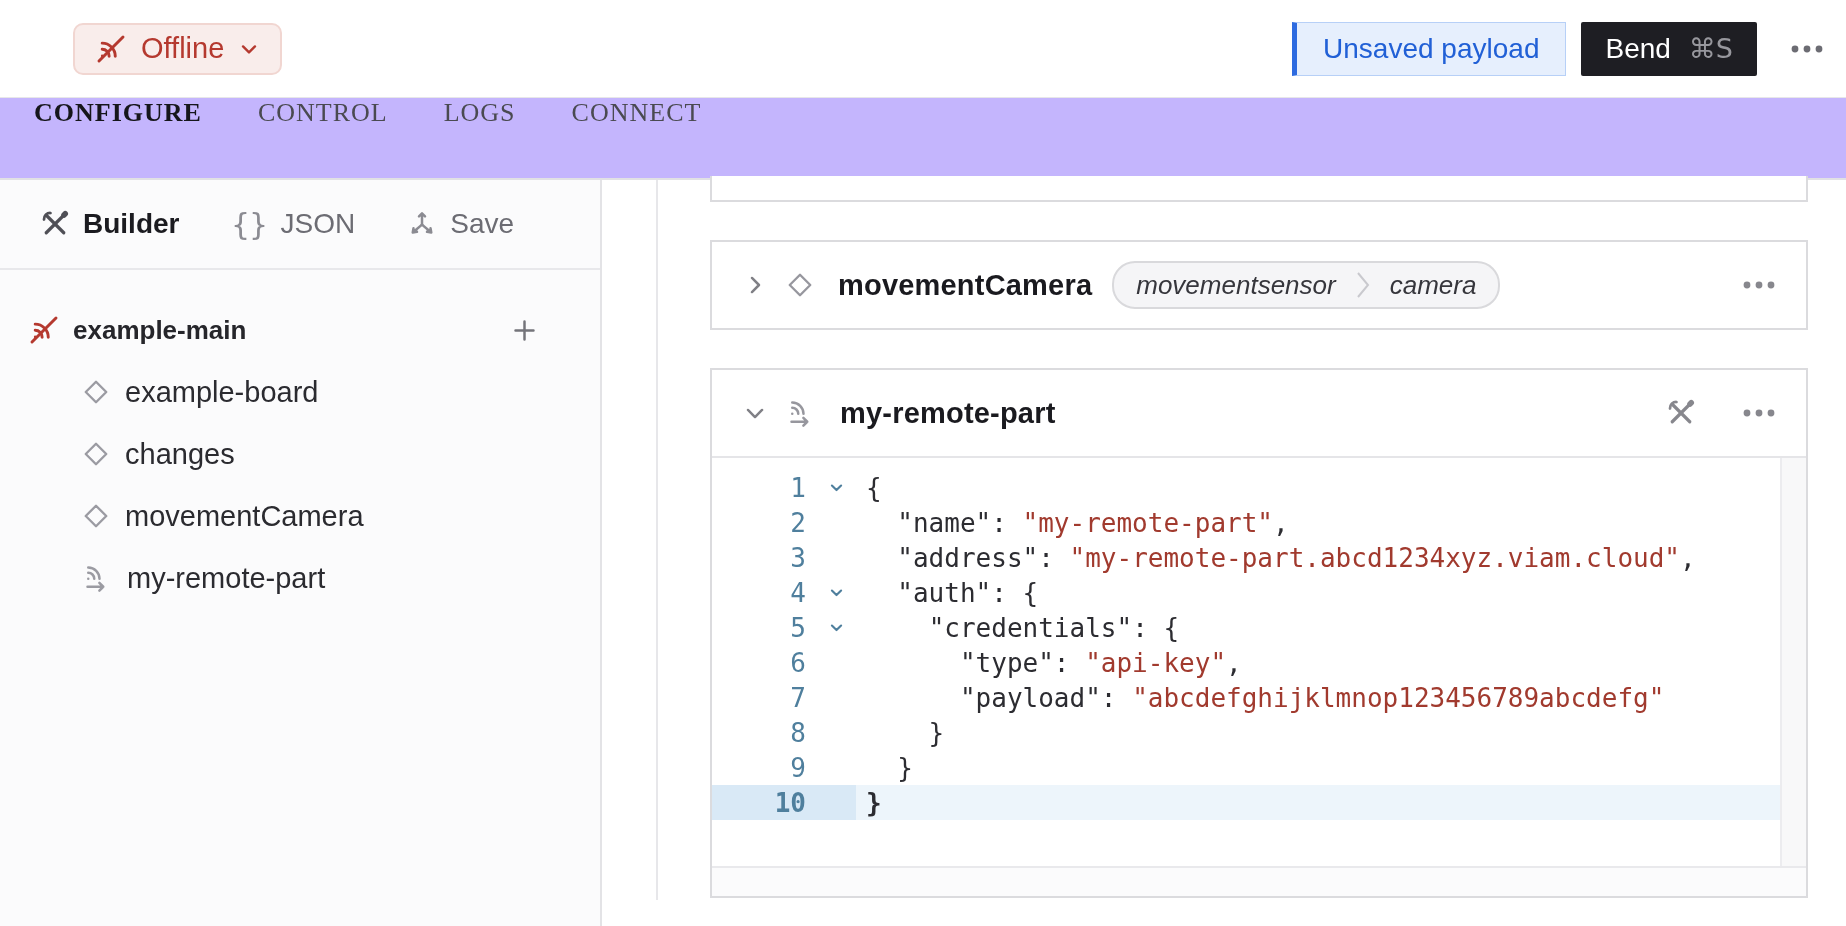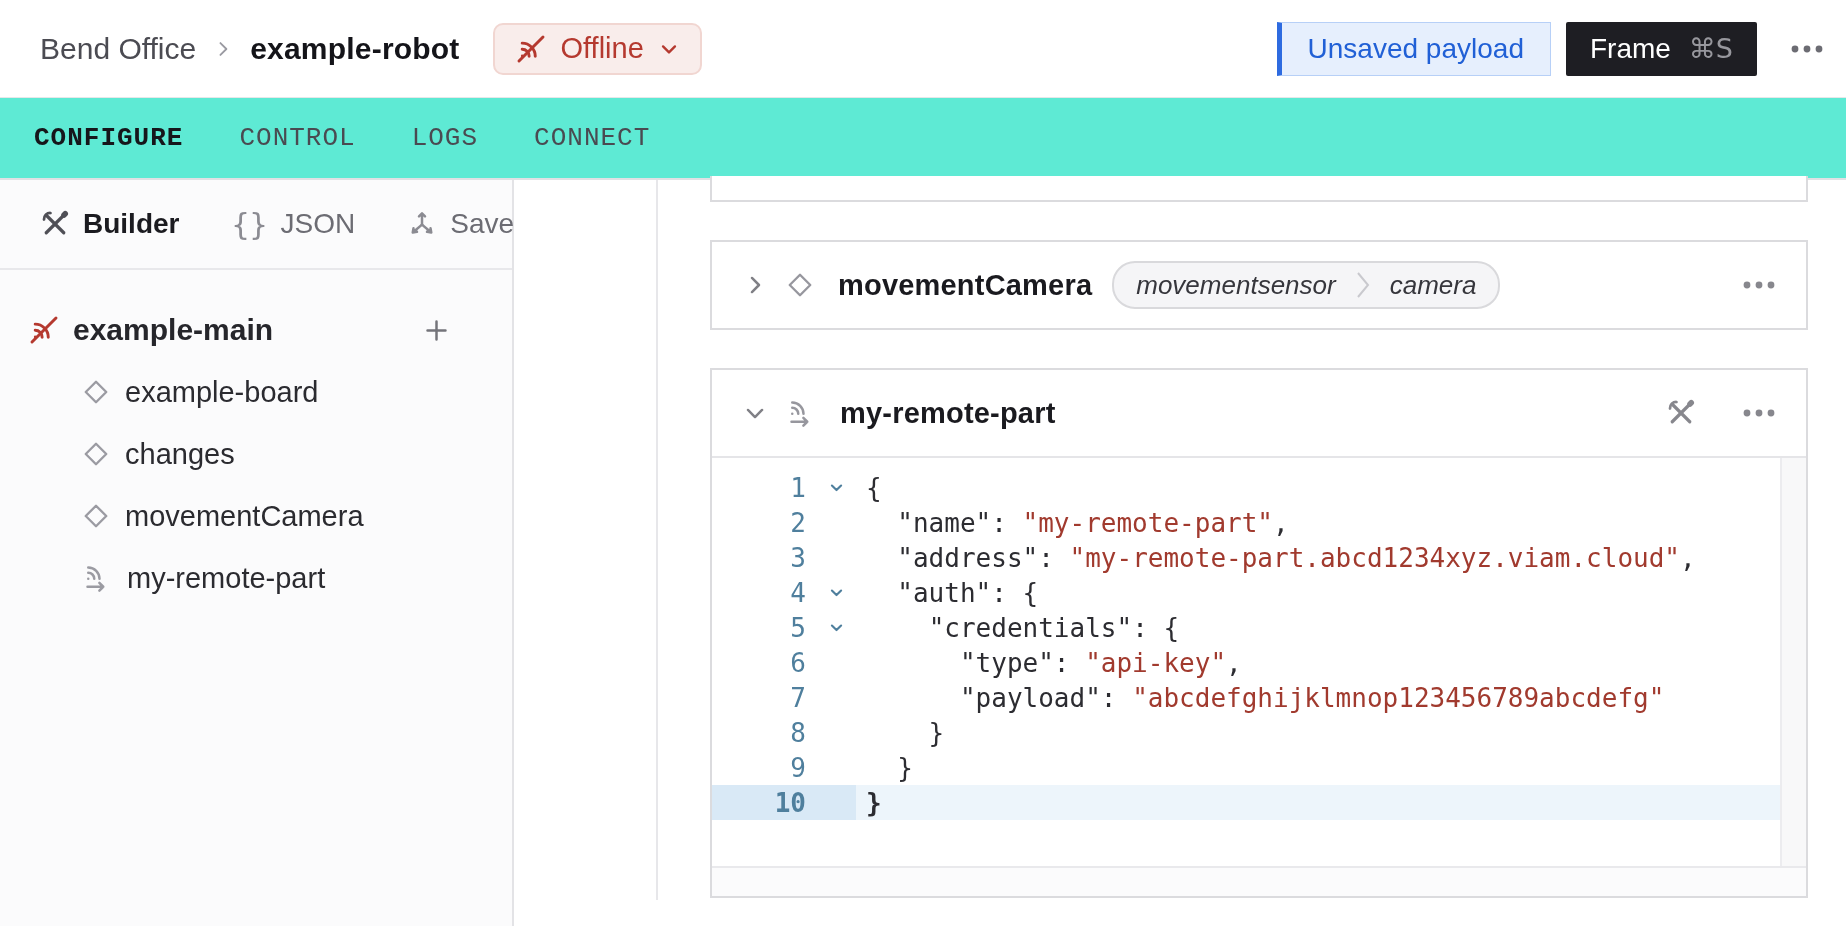--- a/index.html
+++ b/index.html
@@ -21,41 +21,41 @@
   .unsaved{display:flex;align-items:center;height:54px;padding:0 26px;background:#e6effd;
        border:1px solid #b7d0f7;border-left:5px solid #2e6be0;color:#2160d6;font-size:28px;box-sizing:border-box;}
   .save-btn{margin-left:15px;display:flex;align-items:center;gap:18px;height:54px;padding:0 24px;
        background:#1e1e23;color:#fff;font-size:28px;border:none;border-radius:2px;cursor:pointer;
        font-family:"Liberation Sans",sans-serif;}
   .save-kbd{color:#97979d;font-family:"DejaVu Sans",sans-serif;font-size:27px;}
   .hdr-dots{margin-left:27px;padding:10px 6px;color:#6c6c73;cursor:pointer;}
 
   
   .tabbar{position:absolute;left:0;top:97px;right:0;height:83px;box-sizing:border-box;
-       background:#5eead4;border-top:1px solid #e7e7e9;border-bottom:2px solid #e1e1e4;
-       display:flex;align-items:center;padding-left:34px;gap:56px;
-       font-family:Liberation Mono, monospace;font-size:26px;letter-spacing:1px;}
+       background:#c4b5fd;border-top:1px solid #e7e7e9;border-bottom:2px solid #e1e1e4;
+       display:flex;align-items:flex-start;padding-left:34px;gap:56px;
+       font-family:Liberation Serif, serif;font-size:26px;letter-spacing:1px;}
   .tab{color:#4a4a51;cursor:pointer;}
   .tab.active{font-weight:700;color:#16161b;}
 
   
-  .sidebar{position:absolute;left:0;top:180px;bottom:0;width:514px;box-sizing:border-box;
+  .sidebar{position:absolute;left:0;top:180px;bottom:0;width:602px;box-sizing:border-box;
        background:#fbfbfc;border-right:2px solid #e3e3e6;}
   .modes{height:90px;display:flex;align-items:center;padding-left:40px;gap:52px;
        border-bottom:2px solid #e8e8eb;box-sizing:border-box;}
   .mode{display:flex;align-items:center;gap:13px;font-size:28px;color:#6c6c73;cursor:pointer;}
   .mode .micon{color:#8b8b92;}
   .mode.active{color:#1b1b20;font-weight:700;}
   .mode.active .micon{color:#4f4f56;}
   .braces{font-family:"DejaVu Sans Mono",monospace;font-size:30px;font-weight:400;}
   .tree{margin-top:35px;}
   .tree-row{display:flex;align-items:center;height:50px;margin-bottom:12px;cursor:pointer;}
   .tree-root{padding-left:28px;}
   .tree-root .ticon{color:#b5392f;margin-right:13px;}
-  .tree-root .tlabel{font-size:30px;font-weight:700;color:#26262b;}
+  .tree-root .tlabel{font-size:26px;font-weight:700;color:#26262b;}
   .tree-plus{margin-left:auto;margin-right:58px;color:#74747a;padding:4px;cursor:pointer;}
   .tree-child{padding-left:82px;font-size:29px;color:#2b2b30;}
   .tree-child .ticon{color:#9b9ba2;margin-right:15px;}
 
   
   .main{position:absolute;left:602px;top:180px;right:0;bottom:0;background:#fff;}
   .vline{position:absolute;left:54px;top:0;bottom:26px;width:2px;background:#e7e7ea;}
   .card{position:absolute;left:108px;width:1098px;background:#fff;border:2px solid #dbdbde;
        box-sizing:border-box;}
   .card-partial{top:-4px;height:26px;border-top:none;}
@@ -91,49 +91,40 @@
        border-left:2px solid #ececef;box-sizing:border-box;}
   .card-foot{position:absolute;left:0;right:0;bottom:0;height:30px;background:#fbfbfc;
        border-top:2px solid #e9e9ec;box-sizing:border-box;}
 </style>
 </head>
 <body>
 
 <div class="screen">
 
   <div class="hdr">
-    <div class="crumb">
-      <span class="crumb-org">Bend Office</span>
-      <span class="crumb-sep">
-          <svg width="22" height="22" viewBox="0 0 24 24" fill="none" stroke="currentColor" stroke-width="2" stroke-linecap="round" stroke-linejoin="round">
-            <path d="M9.2 5.5 L15.7 12 L9.2 18.5"></path>
-          </svg>
-        </span>
-      <span class="crumb-robot">example-robot</span>
-    </div>
     <div class="status-badge">
       <span id="status-icon">
           <svg width="32" height="32" viewBox="0 0 24 24" fill="none" stroke="currentColor" stroke-width="2.2" stroke-linecap="round">
             <circle cx="5.4" cy="17.2" r="1" fill="currentColor" stroke="none"></circle>
             <path d="M5.4 12.2 A5.2 5.2 0 0 1 10.6 17.4"></path>
             <path d="M5.4 7.6 A9.8 9.8 0 0 1 15.2 17.4"></path>
             <path d="M3 21 L21 3"></path>
           </svg>
         </span>
       <span>Offline</span>
       <svg width="22" height="22" viewBox="0 0 24 24" fill="none" stroke="currentColor" stroke-width="2.6" stroke-linecap="round" stroke-linejoin="round">
           <path d="M5.5 9.2 L12 15.7 L18.5 9.2"></path>
         </svg>
     </div>
     <div class="spacer"></div>
     <div class="unsaved">
       <span>Unsaved payload</span>
     </div>
     <button class="save-btn">
-      <span>Frame</span>
+      <span>Bend</span>
       <span class="save-kbd">⌘S</span>
     </button>
     <div class="hdr-dots" id="hdr-dots">
         <svg width="34" height="10" viewBox="0 0 34 10" fill="currentColor">
           <circle cx="5" cy="5" r="3.4"></circle>
           <circle cx="17" cy="5" r="3.4"></circle>
           <circle cx="29" cy="5" r="3.4"></circle>
         </svg>
       </div>
   </div>

